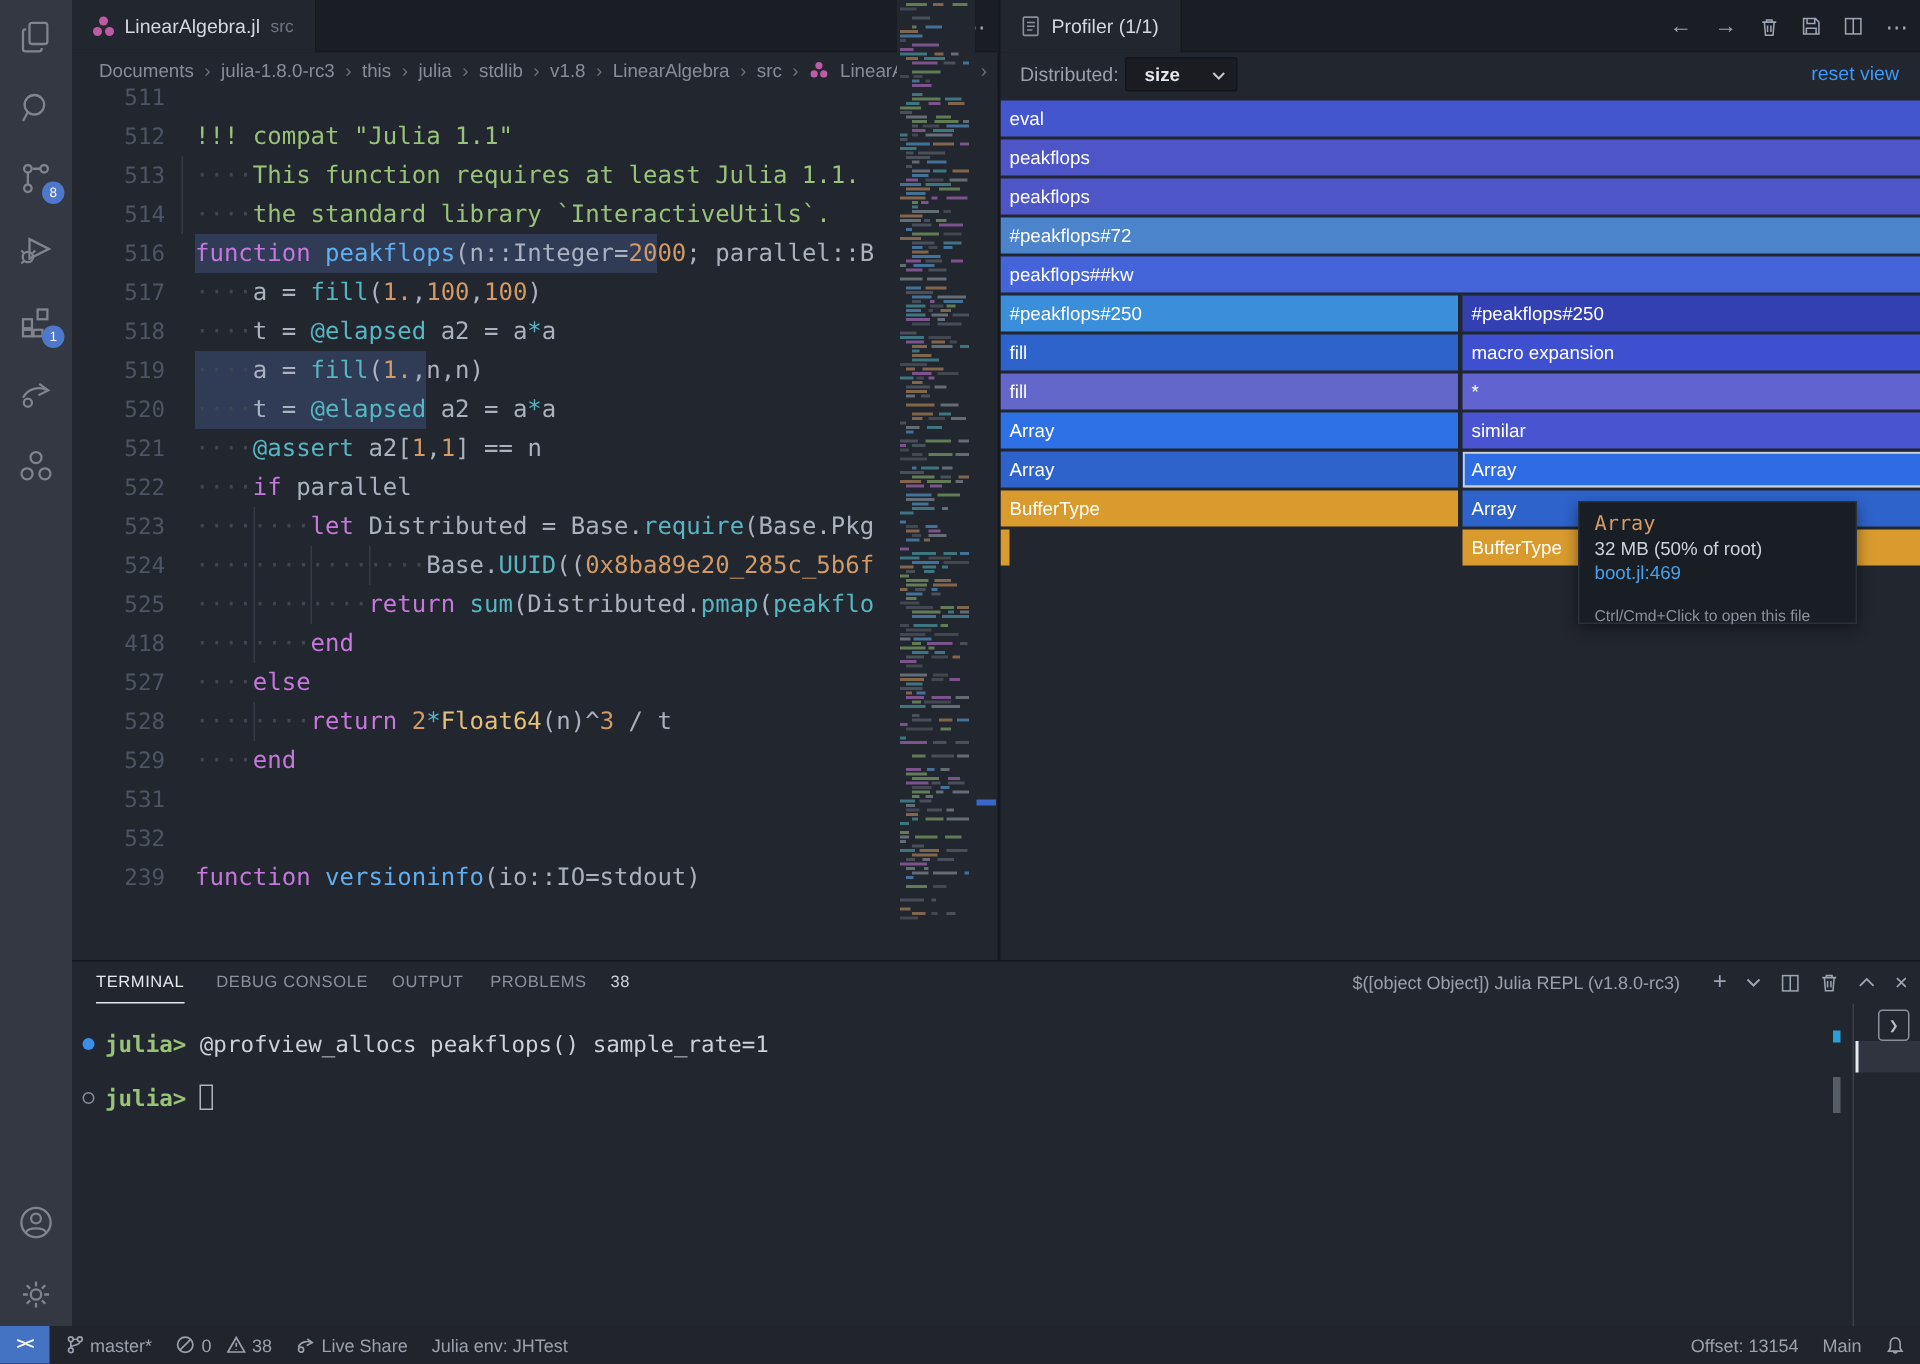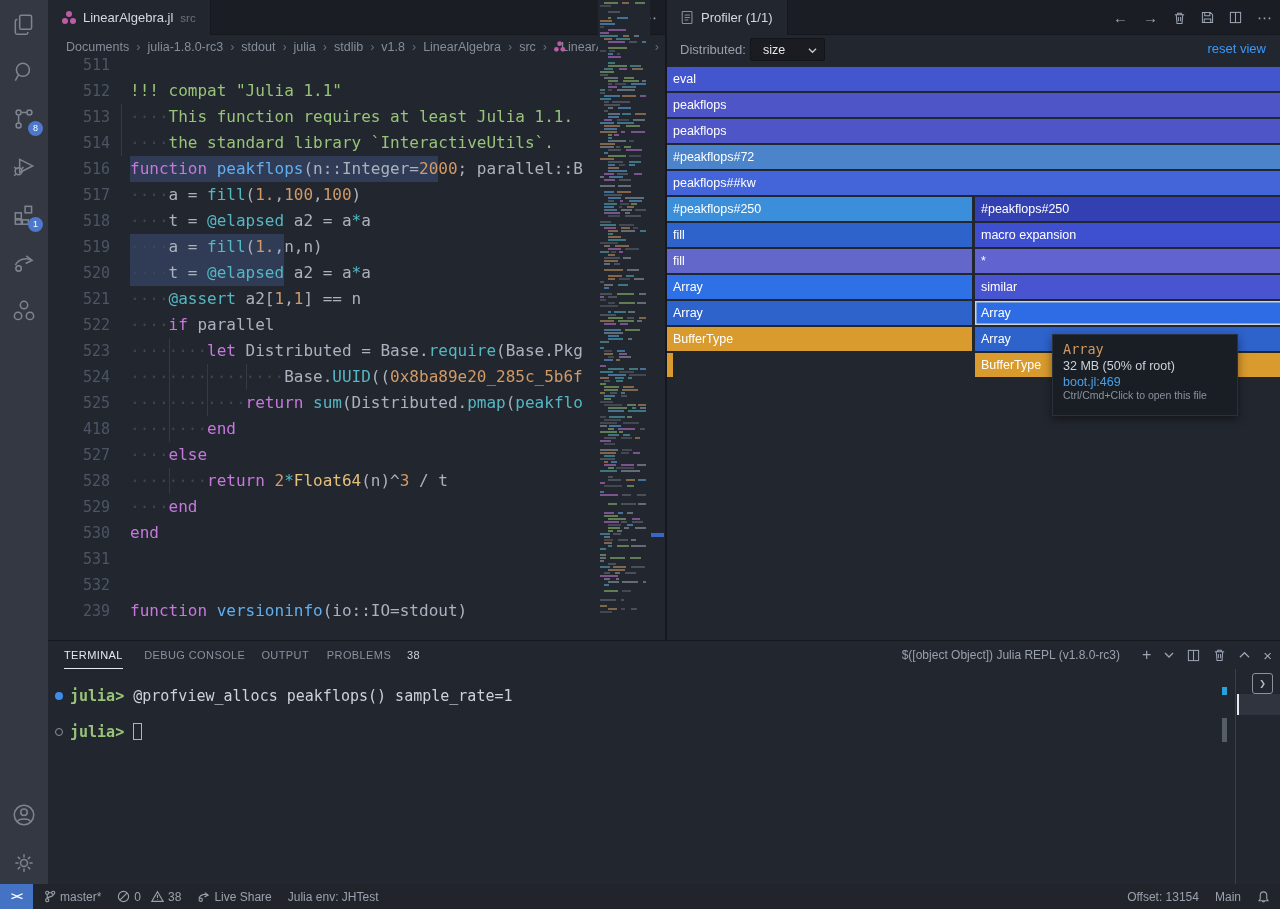--- a/index.html
+++ b/index.html
@@ -47,33 +47,33 @@
   #scrollzone { position:absolute; left:602px; top:0; width:15px; height:640px; }
   #ovr-mark { position:absolute; left:1px; top:533px; width:13px; height:4px; background:#3a66c8; }
 
   
   #profiler { left:665px; top:0; width:615px; height:640px; background:#22262e; overflow:hidden;
               border-left:2px solid #15181e; }
   #prof-toolbar { position:absolute; left:0; top:35px; right:0; height:28px; background:#22262e; }
   #alloc-label { position:absolute; left:13px; top:7px; font-size:13px; color:#9aa1ad; }
   #alloc-select { position:absolute; left:83px; top:3px; width:75px; height:23px; background:#1a1c22;
                   color:#e3e6ea; font-size:12.5px; border:1px solid #12151a; border-radius:2px;
-                  display:flex; align-items:center; padding-left:12px; }
+                  display:flex; align-items:center; padding-left:12px;font-weight:bold; }
   #alloc-select svg { position:absolute; right:7px; top:7px; }
   #reset-view { position:absolute; right:14px; top:6px; font-size:13px; color:#3b99fc; cursor:pointer; }
   .fcell { position:absolute; height:24px; line-height:24px; color:#fff; font-size:12.5px;
            padding-left:6px; overflow:hidden; white-space:nowrap; cursor:pointer; }
   .fcell.hovered { box-shadow:inset 0 0 0 1.5px #ccd2da; }
   #fl-tooltip { position:absolute; left:385px; top:334px; width:186px; height:82px;
                 background:#191d24; border:1px solid #2b313b; box-shadow:0 3px 9px rgba(0,0,0,.45);
                 padding:6px 10px; z-index:40; }
   #fl-tooltip .t1 { font:13.5px "DejaVu Sans Mono", monospace; color:#d19a66; }
   #fl-tooltip .t2 { font-size:12.5px; color:#ccd2da; margin-top:2px; }
   #fl-tooltip .t3 { font-size:12.5px; color:#4aa0e8; margin-top:2px; }
-  #fl-tooltip .t4 { font-size:10.5px; color:#8b929c; margin-top:0; }
+  #fl-tooltip .t4 { font-size:10.5px; color:#8b929c; margin-top:16px; }
 
   
   #panel { left:48px; top:640px; width:1232px; height:244px; background:#22262e;
            border-top:1px solid #15181e; }
   #panel-header { position:absolute; left:0; top:0; right:0; height:28px; }
   .ptab { position:absolute; top:0; height:28px; line-height:28px; font-size:11px;
           letter-spacing:0.4px; color:#8a919d; cursor:pointer; }
   .ptab.active { color:#e6e9ed; border-bottom:1px solid #e6e9ed; }
   .pcount { color:#cfd4db; }
   #repl-label { position:absolute; right:160px; top:0; height:28px; line-height:28px;
@@ -192,21 +192,21 @@
     </div>
     <div class="tab-actions">
       <span>⋯</span>
     </div>
   </div>
   <div id="breadcrumb">
       <span class="bc-item">Documents</span>
       <span class="sep">›</span>
       <span class="bc-item">julia-1.8.0-rc3</span>
       <span class="sep">›</span>
-      <span class="bc-item">stdout</span>
+      <span class="bc-item">this</span>
       <span class="sep">›</span>
       <span class="bc-item">julia</span>
       <span class="sep">›</span>
       <span class="bc-item">stdlib</span>
       <span class="sep">›</span>
       <span class="bc-item">v1.8</span>
       <span class="sep">›</span>
       <span class="bc-item">LinearAlgebra</span>
       <span class="sep">›</span>
       <span class="bc-item">src</span>
@@ -231,21 +231,20 @@
       <div class="code-row"><div class="hl" style="left: 82px; width: 154.128px;"></div><span class="ln">520</span><span class="ct"><span style="color: rgb(63, 69, 81);">····</span><span style="color: rgb(171, 178, 191);">t = </span><span style="color: rgb(86, 182, 194);">@elapsed</span><span style="color: rgb(171, 178, 191);"> a2 = a</span><span style="color: rgb(86, 182, 194);">*</span><span style="color: rgb(171, 178, 191);">a</span></span></div>
       <div class="code-row"><span class="ln">521</span><span class="ct"><span style="color: rgb(63, 69, 81);">····</span><span style="color: rgb(86, 182, 194);">@assert</span><span style="color: rgb(171, 178, 191);"> a2[</span><span style="color: rgb(209, 154, 102);">1</span><span style="color: rgb(171, 178, 191);">,</span><span style="color: rgb(209, 154, 102);">1</span><span style="color: rgb(171, 178, 191);">] == n</span></span></div>
       <div class="code-row"><span class="ln">522</span><span class="ct"><span style="color: rgb(63, 69, 81);">····</span><span style="color: rgb(198, 120, 221);">if</span><span style="color: rgb(171, 178, 191);"> parallel</span></span></div>
       <div class="code-row"><div class="guide" style="left: 120.532px;"></div><span class="ln">523</span><span class="ct"><span style="color: rgb(63, 69, 81);">········</span><span style="color: rgb(198, 120, 221);">let</span><span style="color: rgb(171, 178, 191);"> Distributed = Base.</span><span style="color: rgb(86, 182, 194);">require</span><span style="color: rgb(171, 178, 191);">(Base.Pkg</span></span></div>
       <div class="code-row"><div class="guide" style="left: 120.532px;"></div><div class="guide" style="left: 159.064px;"></div><div class="guide" style="left: 197.596px;"></div><span class="ln">524</span><span class="ct"><span style="color: rgb(63, 69, 81);">················</span><span style="color: rgb(171, 178, 191);">Base.</span><span style="color: rgb(86, 182, 194);">UUID</span><span style="color: rgb(171, 178, 191);">((</span><span style="color: rgb(209, 154, 102);">0x8ba89e20_285c_5b6f</span></span></div>
       <div class="code-row"><div class="guide" style="left: 120.532px;"></div><div class="guide" style="left: 159.064px;"></div><span class="ln">525</span><span class="ct"><span style="color: rgb(63, 69, 81);">············</span><span style="color: rgb(198, 120, 221);">return</span><span style="color: rgb(171, 178, 191);"> </span><span style="color: rgb(86, 182, 194);">sum</span><span style="color: rgb(171, 178, 191);">(Distributed.</span><span style="color: rgb(86, 182, 194);">pmap</span><span style="color: rgb(171, 178, 191);">(</span><span style="color: rgb(86, 182, 194);">peakflo</span></span></div>
       <div class="code-row"><div class="guide" style="left: 120.532px;"></div><span class="ln">418</span><span class="ct"><span style="color: rgb(63, 69, 81);">········</span><span style="color: rgb(198, 120, 221);">end</span></span></div>
       <div class="code-row"><span class="ln">527</span><span class="ct"><span style="color: rgb(63, 69, 81);">····</span><span style="color: rgb(198, 120, 221);">else</span></span></div>
       <div class="code-row"><div class="guide" style="left: 120.532px;"></div><span class="ln">528</span><span class="ct"><span style="color: rgb(63, 69, 81);">········</span><span style="color: rgb(198, 120, 221);">return</span><span style="color: rgb(171, 178, 191);"> </span><span style="color: rgb(209, 154, 102);">2</span><span style="color: rgb(86, 182, 194);">*</span><span style="color: rgb(229, 192, 123);">Float64</span><span style="color: rgb(171, 178, 191);">(n)^</span><span style="color: rgb(209, 154, 102);">3</span><span style="color: rgb(171, 178, 191);"> / t</span></span></div>
       <div class="code-row"><span class="ln">529</span><span class="ct"><span style="color: rgb(63, 69, 81);">····</span><span style="color: rgb(198, 120, 221);">end</span></span></div>
-      <div class="code-row"><span class="ln">530</span><span class="ct"><span style="color: rgb(198, 120, 221);">end</span></span></div>
       <div class="code-row"><span class="ln">531</span><span class="ct"></span></div>
       <div class="code-row"><span class="ln">532</span><span class="ct"></span></div>
       <div class="code-row"><span class="ln">239</span><span class="ct"><span style="color: rgb(198, 120, 221);">function</span><span style="color: rgb(171, 178, 191);"> </span><span style="color: rgb(97, 175, 239);">versioninfo</span><span style="color: rgb(171, 178, 191);">(io::IO=stdout)</span></span></div>
     </div>
   <div id="minimap">
       <div style="position: absolute; left: 6px; top: 2px; width: 13.7157px; height: 2px; background: rgb(152, 195, 121); opacity: 0.55;"></div>
       <div style="position: absolute; left: 23.8221px; top: 2px; width: 7.37165px; height: 2px; background: rgb(209, 154, 102); opacity: 0.55;"></div>
       <div style="position: absolute; left: 36.6557px; top: 2px; width: 10.5571px; height: 2px; background: rgb(152, 195, 121); opacity: 0.55;"></div>
       <div style="position: absolute; left: 2px; top: 5px; width: 11.0117px; height: 2px; background: rgb(92, 99, 112); opacity: 0.55;"></div>
       <div style="position: absolute; left: 10px; top: 11px; width: 12.4772px; height: 2px; background: rgb(106, 114, 128); opacity: 0.55;"></div>

